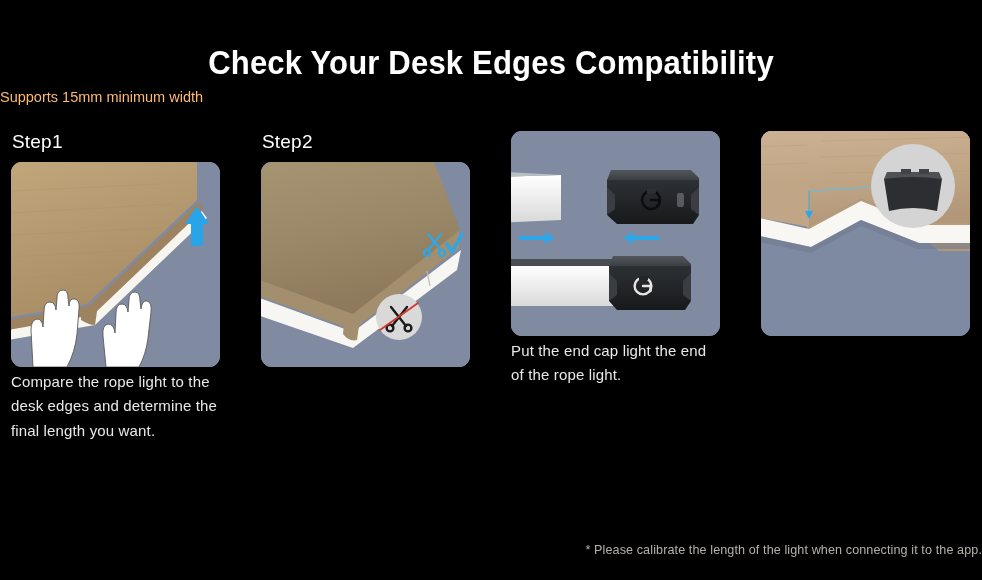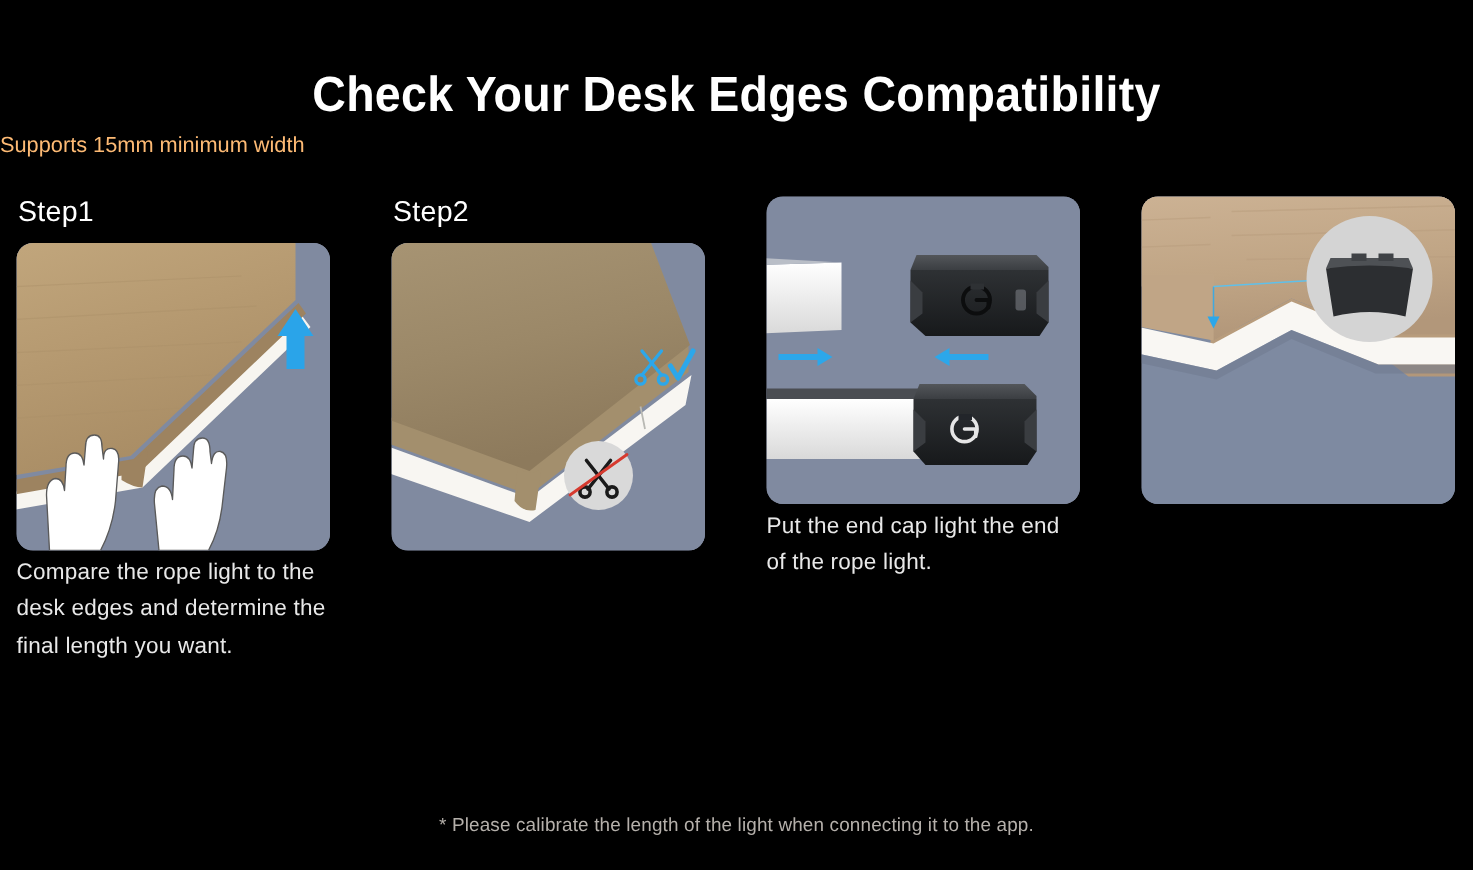--- a/index.html
+++ b/index.html
@@ -82,21 +82,21 @@
 
   
   .fig-svg { display:block; width:209px; height:205px; }
 
   
   .footnote {
     position: absolute;
     top: 543px;
     left: 0;
     width: 982px;
-    text-align: center;
+    text-align: right;
     font-size: 12.6px;
     color: #b5b0ab;
     letter-spacing: .1px;
   }
 </style>
 </head>
 <body>
 
 <div class="page-title">Check Your Desk Edges Compatibility</div>
 

